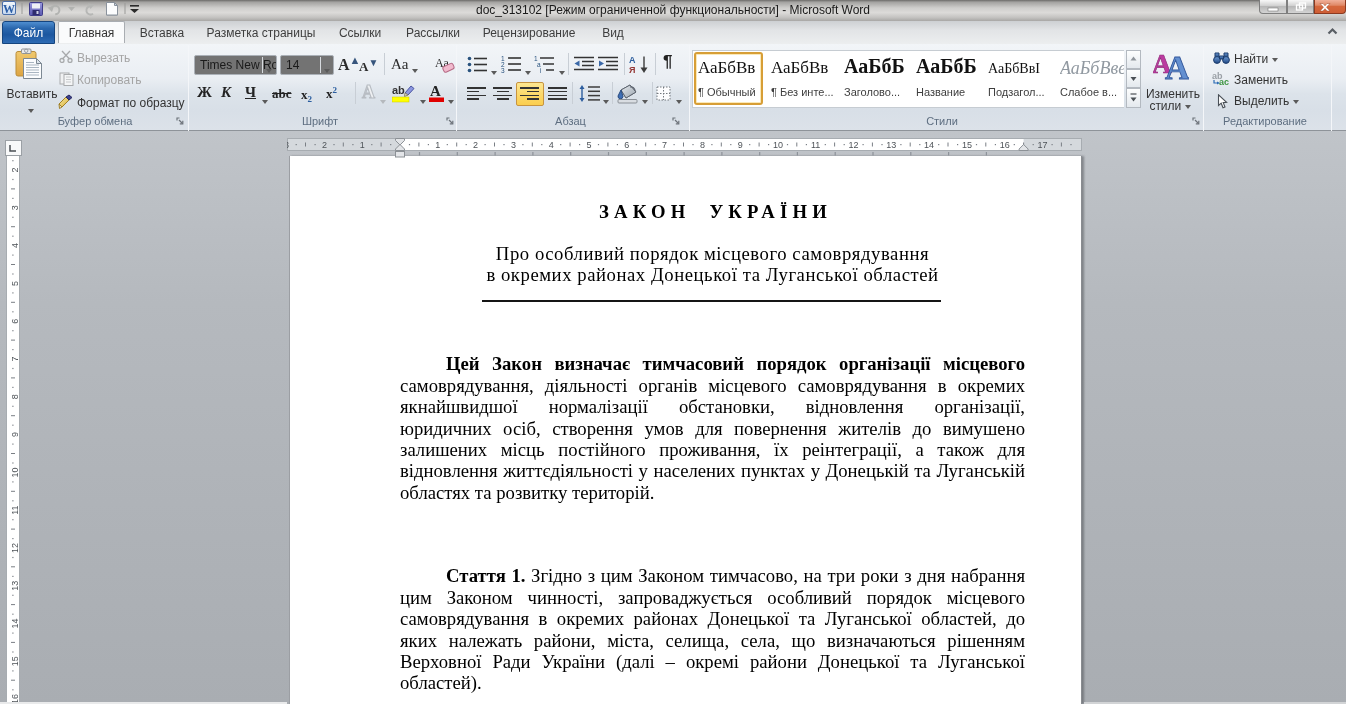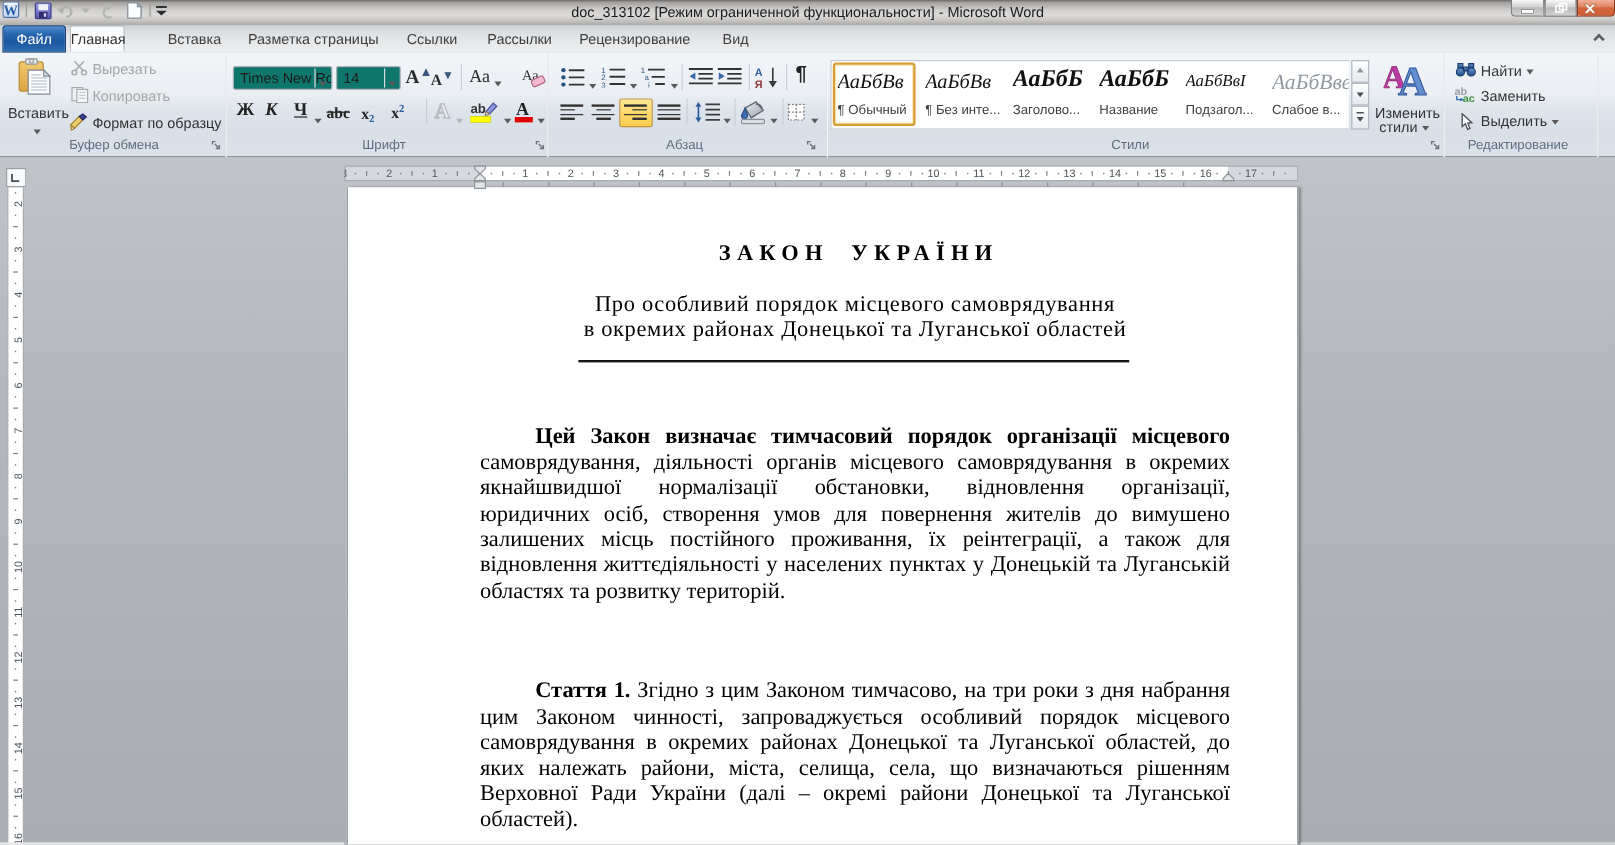--- a/index.html
+++ b/index.html
@@ -19,46 +19,46 @@
 #btn-close { left:1314px; width:32px; border-radius:0 0 4px 0; border-color:#8c3a20;
   background:linear-gradient(to bottom,#f0b09a 0%,#e08967 40%,#d5673c 50%,#cf5e35 100%); }
 
 
 #tabrow { position:absolute; left:0; top:21px; width:1346px; height:23px;
   background:linear-gradient(to bottom,#cdd0d3 0%,#e2e4e6 40%,#eceeef 100%); }
 .tab { position:absolute; top:22px; height:22px; line-height:22px; font-size:12px; color:#3e3e3e; text-align:center; }
 #tab-file { left:2px; top:21px; width:53px; height:23px; line-height:22px; color:#fff;
   background:linear-gradient(to bottom,#4f8ed0 0%,#2a67ae 30%,#1c57a0 60%,#2e6cb4 100%);
   border:1px solid #15457f; border-radius:3px 3px 0 0; }
-#tab-home { left:58px; top:21px; width:46px; background:#fafbfc; border:1px solid #a9adb2; border-bottom:none; border-radius:2px 2px 0 0; color:#333; }
+#tab-home { left:58px; top:21px; width:67px; background:#fafbfc; border:1px solid #a9adb2; border-bottom:none; border-radius:2px 2px 0 0; color:#333; }
 
 #ribbon { position:absolute; left:0; top:44px; width:1346px; height:87px;
   background:linear-gradient(to bottom,#f2f5f8 0%,#eaeef3 40%,#dce3ea 58%,#d8dfe7 78%,#dce2e9 100%);
   border-bottom:1px solid #8e9399; }
 .gsep { position:absolute; top:2px; height:125px; width:1px; background:#c3c9d0; border-right:1px solid #f4f6f9; }
 .glabel { position:absolute; top:115px; font-size:11px; color:#5e6e80; text-align:center; }
 .launcher { position:absolute; width:9px; height:9px; }
 .rtext { font-size:12px; color:#333; }
 .gray { color:#a5a5a5; }
 .caret { display:inline-block; width:0; height:0; border-left:3px solid transparent; border-right:3px solid transparent; border-top:4px solid #5a5a5a; vertical-align:middle; }
-.combo { position:absolute; background:#0f766e; border:1px solid #abb1b8; border-radius:2px; font-size:12px; color:#1a1a1a; white-space:nowrap; overflow:hidden; }
+.combo { position:absolute; background:#737373; border:1px solid #abb1b8; border-radius:2px; font-size:12px; color:#1a1a1a; white-space:nowrap; overflow:hidden; }
 .sep-v { position:absolute; width:1px; background:#c8ced5; }
 
 
 .bars { position:absolute; }
 .bars i { position:absolute; height:1.7px; background:#333333; display:block; }
 
 
 .sel-orange { position:absolute; border:1px solid #c79440; border-radius:2px;
   background:linear-gradient(to bottom,#fde791 0%,#fcd96d 50%,#fbce4e 100%); }
 
 
 #stylegal { position:absolute; left:692px; top:50px; width:432px; height:58px; background:#fff; border:1px solid #c6ccd2; border-right:none; }
 .stcard { position:absolute; top:50px; width:71px; height:57px; }
-.stsample { position:absolute; left:4px; top:8px; width:64px; height:26px; overflow:hidden; white-space:nowrap; font-family:"Liberation Serif",serif; color:#111;font-style:italic; }
+.stsample { position:absolute; left:4px; top:8px; width:64px; height:26px; overflow:hidden; white-space:nowrap; font-family:"Liberation Serif",serif; color:#111; }
 .stlabel { position:absolute; left:4px; top:36px; width:66px; font-size:11px; color:#3e3e3e; white-space:nowrap; overflow:hidden; }
 .scrbtn { position:absolute; left:1126px; width:15px; height:19px; background:linear-gradient(to bottom,#fdfefe,#e4e9ee); border:1px solid #b3b9c0; }
 
 
 #docarea { position:absolute; left:0; top:131px; width:1346px; height:573px;
   background:linear-gradient(to bottom,#c0c4c9 0%,#b5b9be 30%,#a9adb2 100%); }
 #page { position:absolute; left:289px; top:156px; width:793px; height:548px; background:#fff;
   border-left:1px solid #9b9ea3; border-right:1px solid #898c90; box-shadow:2px 0 2px rgba(60,62,66,.45); }
 #tabsel { position:absolute; left:5px; top:140px; width:17px; height:16px; background:#f8f9fa; border:1px solid #9ba0a5; }
 

